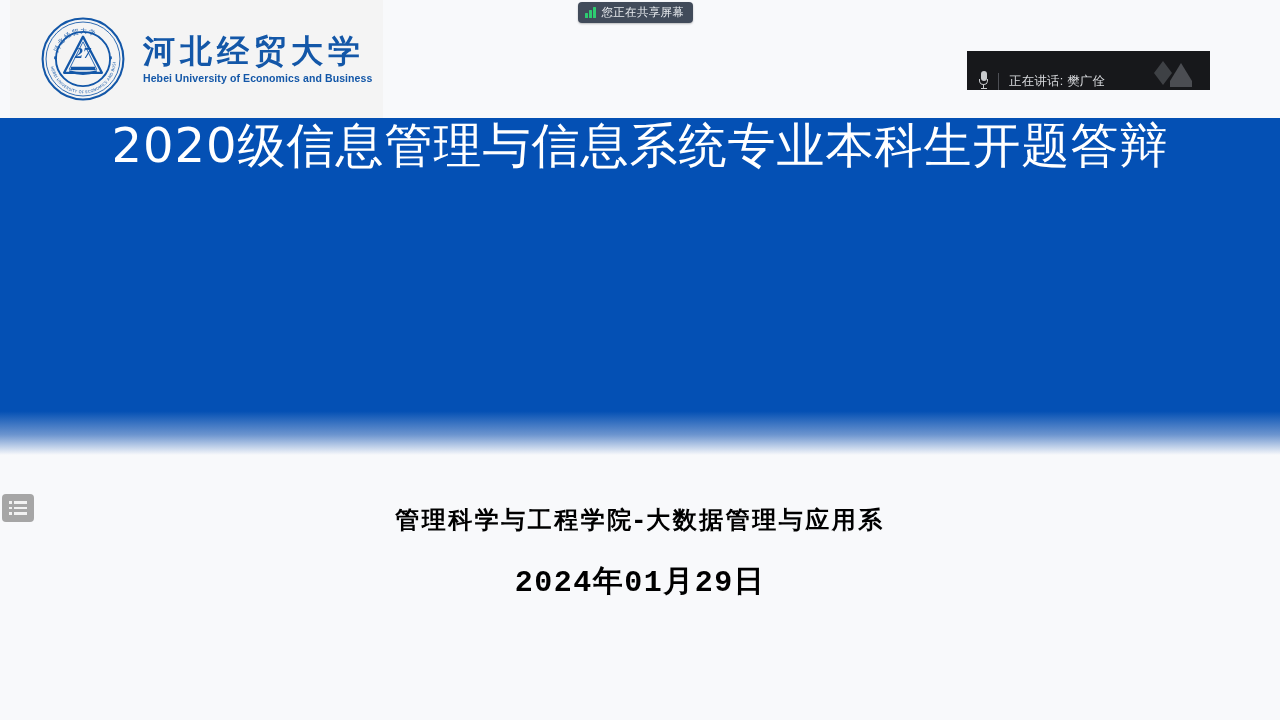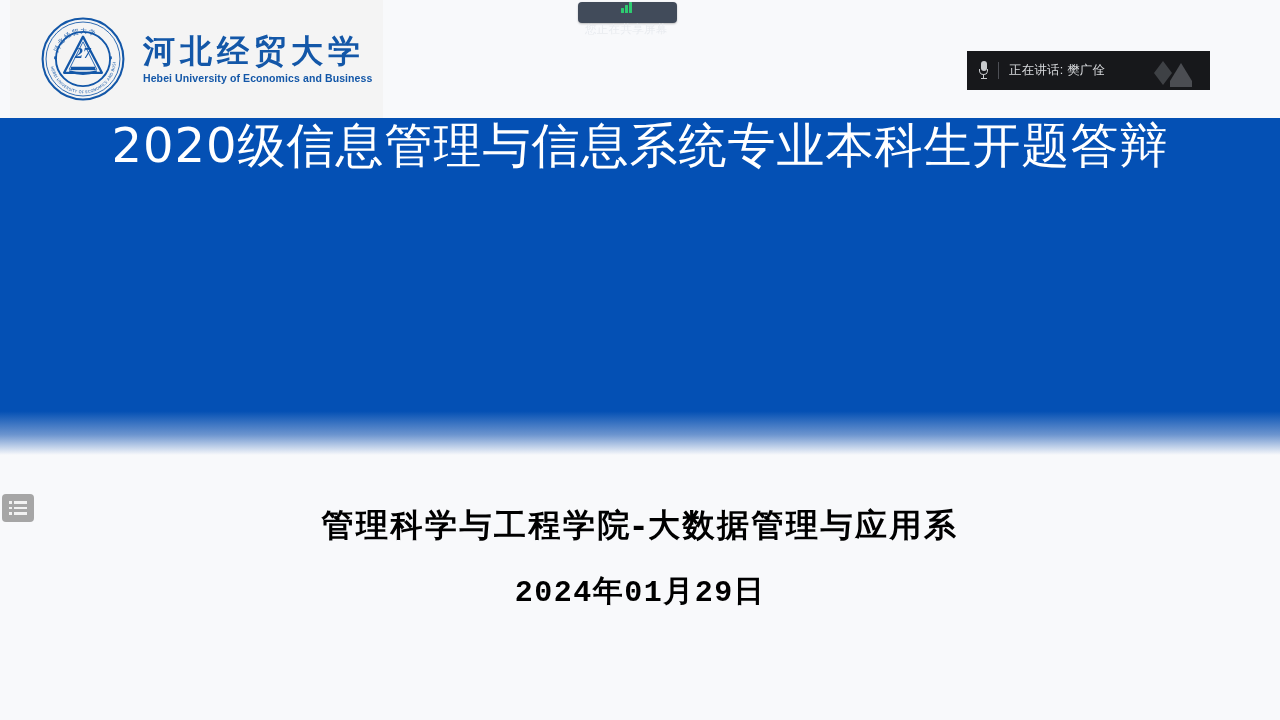--- a/index.html
+++ b/index.html
@@ -20,21 +20,20 @@
     position:absolute;
     left:578px; top:2px;
     height:21px;
     display:flex; align-items:center;
     gap:6px;
     padding:0 9px 0 7px;
     background:#414b5a;
     border-radius:4px;
     box-shadow:0 1px 2px rgba(0,0,0,.25);
     z-index:40;
-    flex-direction:column;
   }
   .bars-icon { display:flex; align-items:flex-end; gap:1.5px; height:11px; }
   .bars-icon i { display:block; width:2.5px; background:#2ecc71; border-radius:.5px; }
   .bars-icon i:nth-child(1){ height:5px; }
   .bars-icon i:nth-child(2){ height:8px; }
   .bars-icon i:nth-child(3){ height:11px; }
   .share-toast-label {
     color:#e8ebef;
     font-size:11.5px;
     line-height:21px;
@@ -46,21 +45,21 @@
   .speaker-box {
     position:absolute;
     left:967px; top:51px;
     width:243px; height:39px;
     background:#17181b;
     overflow:hidden;
     display:flex; align-items:center;
     z-index:35;
   }
   .speaker-strip {
-    display:flex; align-items:center;
+    display:flex; align-items:flex-end;
     height:100%;
     padding-left:12px;
     gap:10px;
     position:relative; z-index:2;
   }
   .mic-icon { width:9px; height:19px; position:relative; flex:none; }
   .mic-icon .capsule {
     position:absolute; left:1.5px; top:0;
     width:6px; height:10px;
     background:#c8cacd; border-radius:3px;
@@ -152,21 +151,21 @@
   
   .subtitle-block {
     position:absolute;
     left:0; top:505px;
     width:1280px;
     text-align:center;
     z-index:6;
   }
   .dept-line {
     color:#000000;
-    font-size:32px;
+    font-size:24px;
     font-weight:700;
     letter-spacing:2.5px;
     line-height:1.25;
     font-family:"DejaVu Serif", serif;
     white-space:nowrap;
   }
   .date-line {
     margin-top:30px;
     color:#000000;
     font-size:30px;

